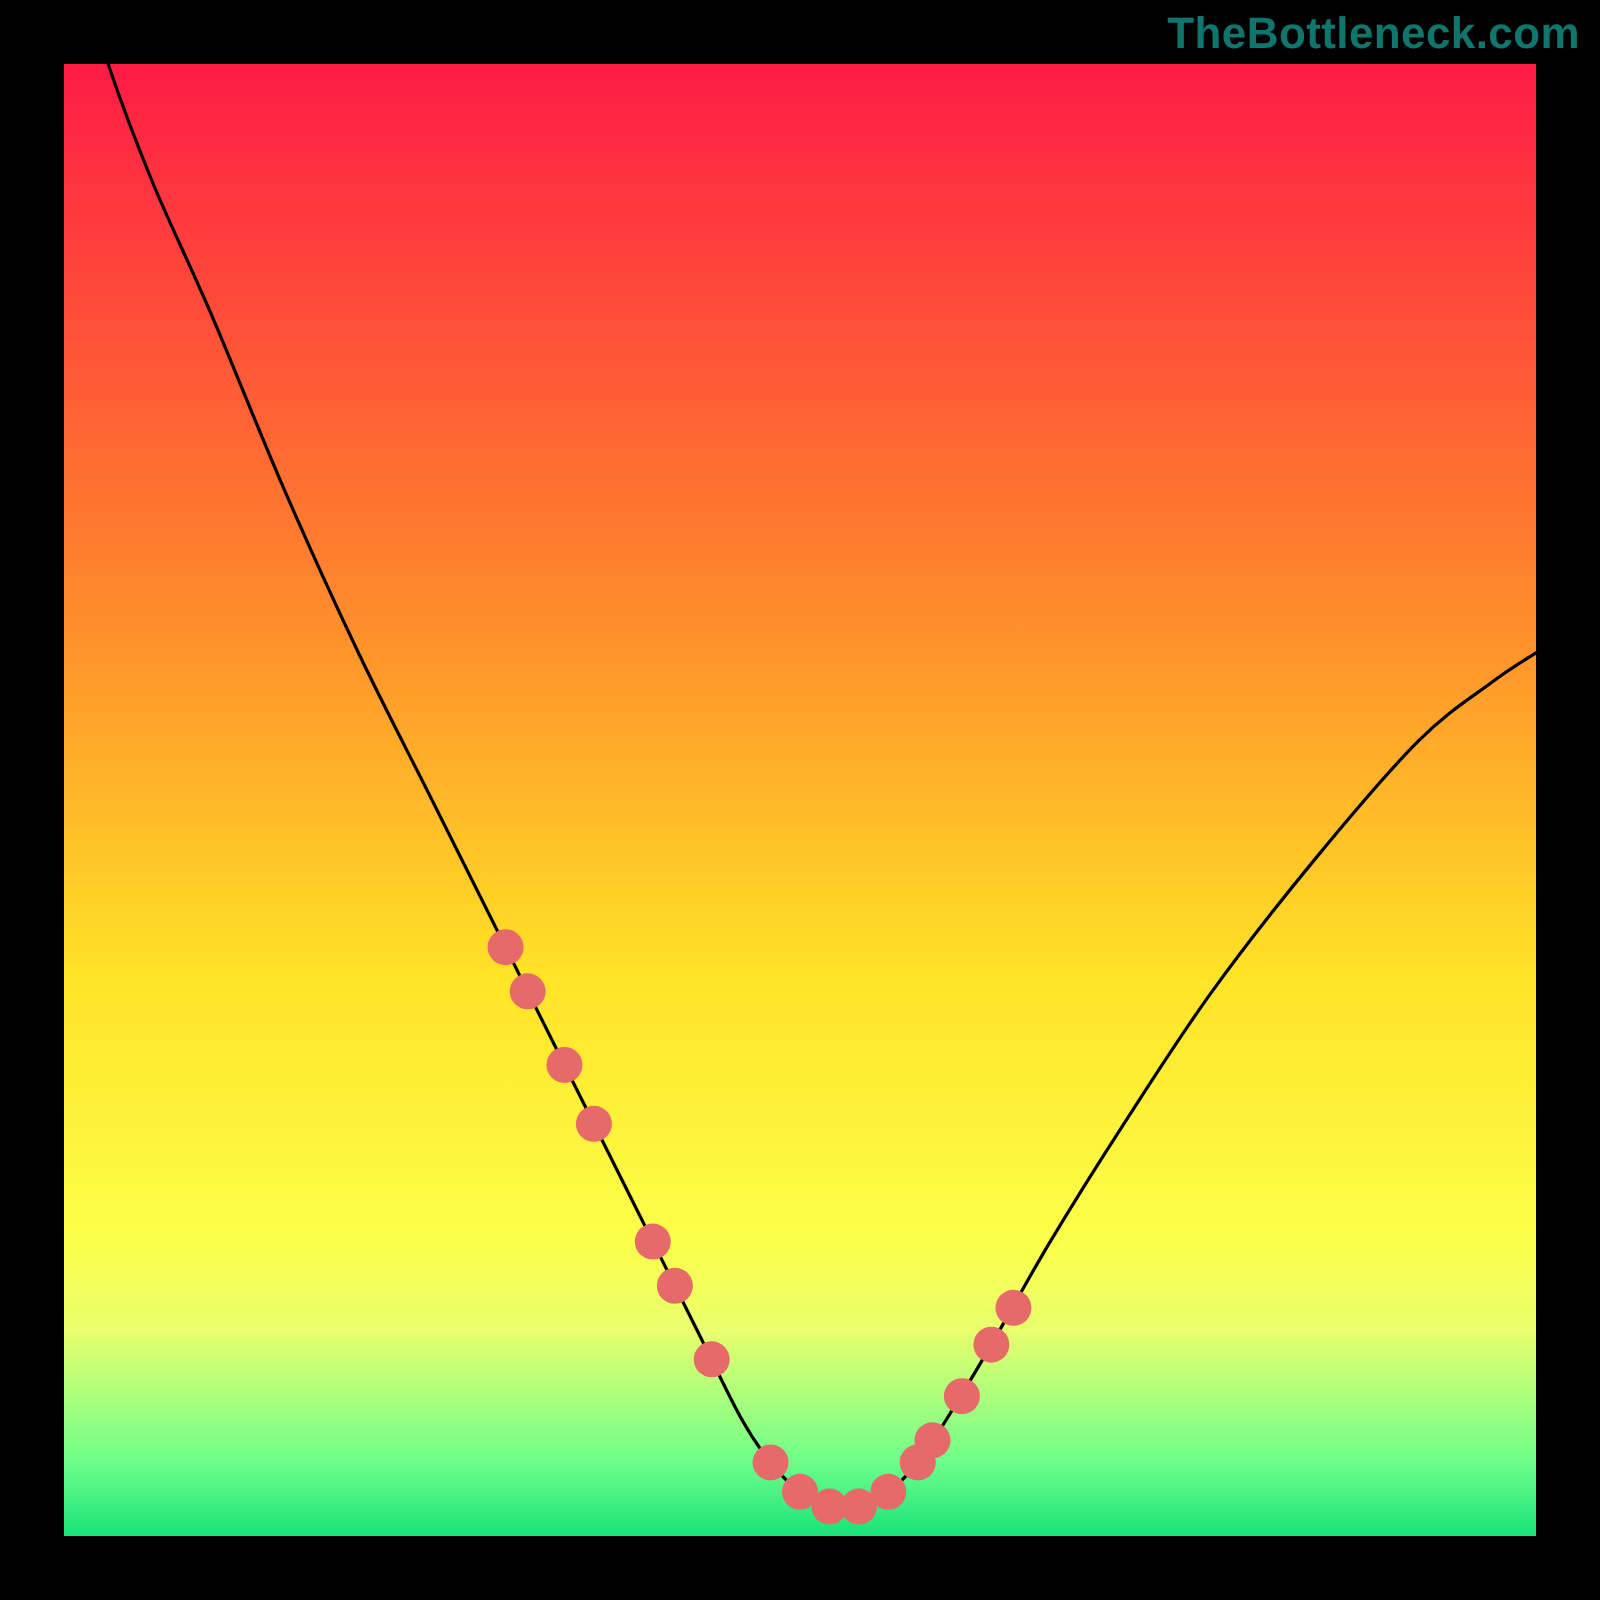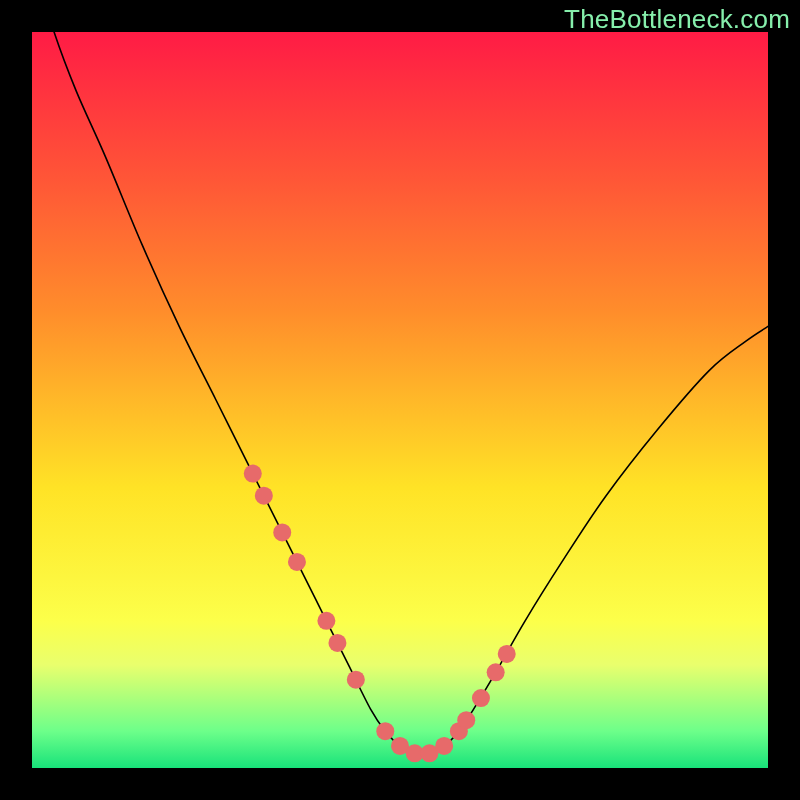--- a/index.html
+++ b/index.html
@@ -8,23 +8,23 @@
     position: relative;
     width: 800px;
     height: 800px;
     background: #000;
   }
   .watermark {
     position: absolute;
     top: 4px;
     right: 10px;
     font-family: Arial, Helvetica, sans-serif;
-    font-size: 26px;
-    font-weight: normal;
-    color: #86efac;
+    font-size: 22px;
+    font-weight: bold;
+    color: #0f766e;
     letter-spacing: 0.2px;
     z-index: 5;
   }
   .plot-area {
     position: absolute;
     left: 32px;
     top: 32px;
     width: 736px;
     height: 736px;
     background: linear-gradient(

